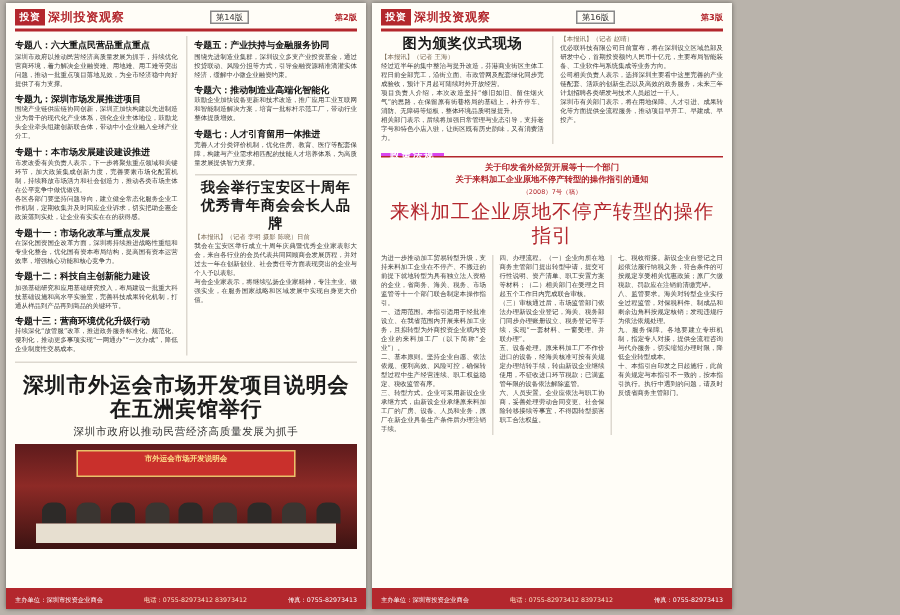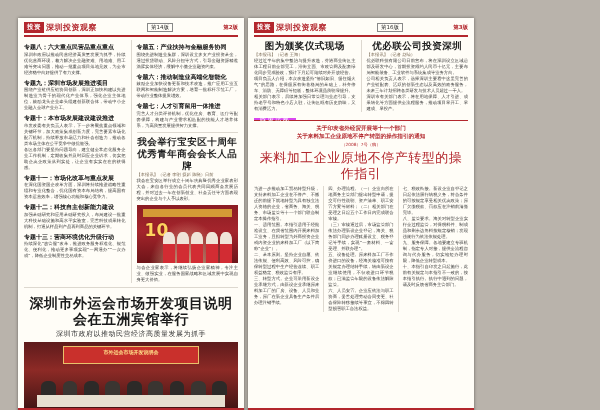--- a/index.html
+++ b/index.html
@@ -8,21 +8,22 @@
     width: 600px; height: 410px;
     background: #b9b3ab;
     font-family: "DejaVu Sans", sans-serif;
     overflow: hidden;
   }
   .spread {
     position: relative;
     width: 492px; height: 410px;
     display: flex;
     gap: 4px;
-    padding: 18px;
+    padding: 4px;
+    align-items: flex-end;
   }
   .page {
     position: relative;
     background: #fffdf7;
     width: 294px;
     height: 404px;
     box-shadow: 0 0 3px rgba(0,0,0,0.45);
     padding: 4px 6px 0 6px;
     overflow: hidden;
   }
@@ -146,21 +147,21 @@
     font-weight: normal;
     letter-spacing: 0.5px;
     line-height: 16px;
     margin: 2px 0 4px 0;
   }
   .section-tag {
     display: inline-block;
     background: #d946ef;
     color: #fff;
     font-size: 6.5px;
-    font-weight: normal;
+    font-weight: bold;
     padding: 1px 6px;
     letter-spacing: 1px;
   }
   .tag-row {
     border-bottom: 1px solid #b3272d;
     margin: 4px 0 3px 0;
     line-height: 0;
   }
   .rednote {
     font-size: 4.3px;
@@ -323,29 +324,20 @@
 
         <div class="sec-head">专题七：人才引育留用一体推进</div>
         <div class="body-text">完善人才分类评价机制，优化住房、教育、医疗等配套保障，构建与产业需求相匹配的技能人才培养体系，为高质量发展提供智力支撑。</div>
 
         <div class="rule"></div>
 
         <div class="hl-2">我会举行宝安区十周年优秀青年商会会长人品牌</div>
         <div class="byline">【本报讯】（记者 李明 摄影 陈晓）日前</div>
         <div class="body-text">我会在宝安区举行成立十周年庆典暨优秀企业家表彰大会，来自各行业的会员代表共同回顾商会发展历程，并对过去一年在创新创业、社会责任等方面表现突出的企业与个人予以表彰。</div>
 
-        <div class="photo ph-stage">
-          <div class="banner"></div>
-          <div class="big10">10</div>
-          <div class="person i1"></div>
-          <div class="person i2"></div>
-          <div class="person i3"></div>
-          <div class="person i4"></div>
-          <div class="person i5"></div>
-        </div>
         <div class="body-text">与会企业家表示，将继续弘扬企业家精神，专注主业、做强实业，在服务国家战略和区域发展中实现自身更大价值。</div>
       </div>
     </div>
 
     <div style="margin-top:4px;border-top:1px solid #ddd8cf;padding-top:3px;">
       <div class="hl-1">深圳市外运会市场开发项目说明会在五洲宾馆举行</div>
       <div class="hl-sub">深圳市政府以推动民营经济高质量发展为抓手</div>
       <div class="photo ph-hall">
         <div class="screen">
           <div class="screen-txt">市外运会市场开发说明会</div>
@@ -385,21 +377,20 @@
     <div class="two-col-body" style="margin-top:3px;">
       <div class="col">
         <div class="hl-2">图为颁奖仪式现场</div>
         <div class="byline">【本报讯】（记者 王海）</div>
         <div class="body-text">经过近半年的集中整治与提升改造，芬港商业街区主体工程日前全部完工，沿街立面、市政管网及配套绿化同步完成验收，预计下月起可陆续对外开放经营。</div>
         <div class="body-text">项目负责人介绍，本次改造坚持“修旧如旧、留住烟火气”的思路，在保留原有街巷格局的基础上，补齐停车、消防、无障碍等短板，整体环境品质明显提升。</div>
         <div class="body-text">相关部门表示，后续将加强日常管理与业态引导，支持老字号和特色小店入驻，让街区既有历史韵味，又有消费活力。</div>
       </div>
       <div class="col-sep"></div>
       <div class="col">
-        <div class="hl-2">优必联公司投资深圳</div>
         <div class="byline">【本报讯】（记者 赵晴）</div>
         <div class="body-text">优必联科技有限公司日前宣布，将在深圳设立区域总部及研发中心，首期投资额约人民币十亿元，主要布局智能装备、工业软件与系统集成等业务方向。</div>
         <div class="body-text">公司相关负责人表示，选择深圳主要看中这里完善的产业链配套、活跃的创新生态以及高效的政务服务，未来三年计划招聘各类研发与技术人员超过一千人。</div>
         <div class="body-text">深圳市有关部门表示，将在用地保障、人才引进、成果转化等方面提供全流程服务，推动项目早开工、早建成、早投产。</div>
       </div>
     </div>
 
     <div class="tag-row">
       <span class="section-tag">政策法规</span>
     </div>

